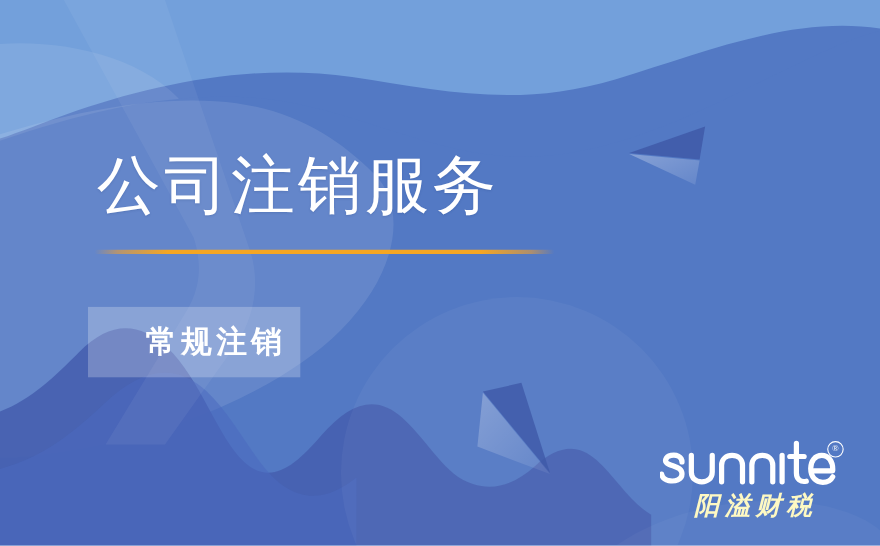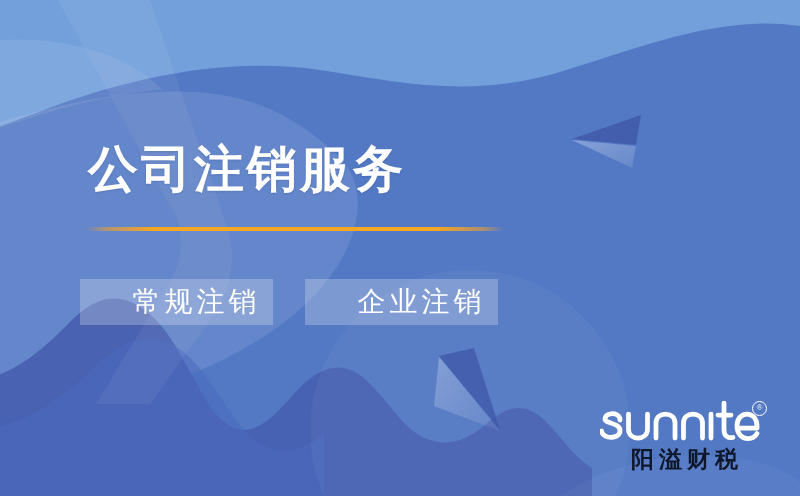--- a/index.html
+++ b/index.html
@@ -35,23 +35,23 @@
     left: 0;
     top: 0;
     width: 800px;
     height: 496px;
   }
 
   .title {
     position: absolute;
     left: 88px;
     top: 140px;
-    font-size: 50px;
+    font-size: 58px;
     line-height: 58px;
-    font-weight: bold;
+    font-weight: normal;
     color: #ffffff;
     letter-spacing: 3px;
     white-space: nowrap;
     text-shadow: 0 1px 2px rgba(30,55,110,0.18);
   }
 
   .divider-wrap {
     position: absolute;
     left: 86px;
     top: 225px;
@@ -76,31 +76,31 @@
 
   .tags {
     position: absolute;
     left: 80px;
     top: 279px;
     display: flex;
     gap: 32px;
   }
   .tag {
     width: 193px;
-    height: 46px;
+    height: 64px;
     box-sizing: border-box;
     background: rgba(255,255,255,0.24);
     display: flex;
     align-items: center;
     justify-content: center;
     color: #ffffff;
     font-size: 28px;
     letter-spacing: 4px;
     text-indent: 4px;
-    font-weight: normal;
+    font-weight: bold;
     cursor: pointer;
     padding-left: 36px;
   }
 
   
   .logo {
     position: absolute;
     left: 600px;
     top: 400px;
     width: 168px;
@@ -127,23 +127,24 @@
     text-align: center;
     font-family: "Liberation Serif", serif;
   }
   .logo-cn {
     position: absolute;
     left: 26px;
     top: 44px;
     font-size: 23px;
     letter-spacing: 5px;
     text-indent: 5px;
-    color: #0f172a;
+    color: #fef9c3;
     font-weight: bold;
     white-space: nowrap;
+    font-style: italic;
   }
 </style>
 </head>
 <body>
 
 <div id="banner">
 
   <svg class="bg-svg" viewBox="0 0 800 496" preserveAspectRatio="none">
     <defs>
       <clipPath id="frame">
@@ -232,21 +233,20 @@
   <div class="content">
 
     <div class="title">公司注销服务</div>
 
     <div class="divider-wrap">
       <div class="divider"></div>
     </div>
 
     <div class="tags">
       <div class="tag">常规注销</div>
-      <div class="tag">企业注销</div>
     </div>
 
     <div class="logo">
       <svg class="logo-mark" viewBox="0 0 320 92">
         <g fill="none" stroke="#ffffff" stroke-width="9.5" stroke-linecap="round" stroke-linejoin="round">
 
           <path d="M40,40 C40,30 30,26 20,28 C10,30 6,40 16,44
                    C28,49 40,50 40,62 C40,72 28,76 16,74
                    C8,72 4,68 3,62"></path>
 

